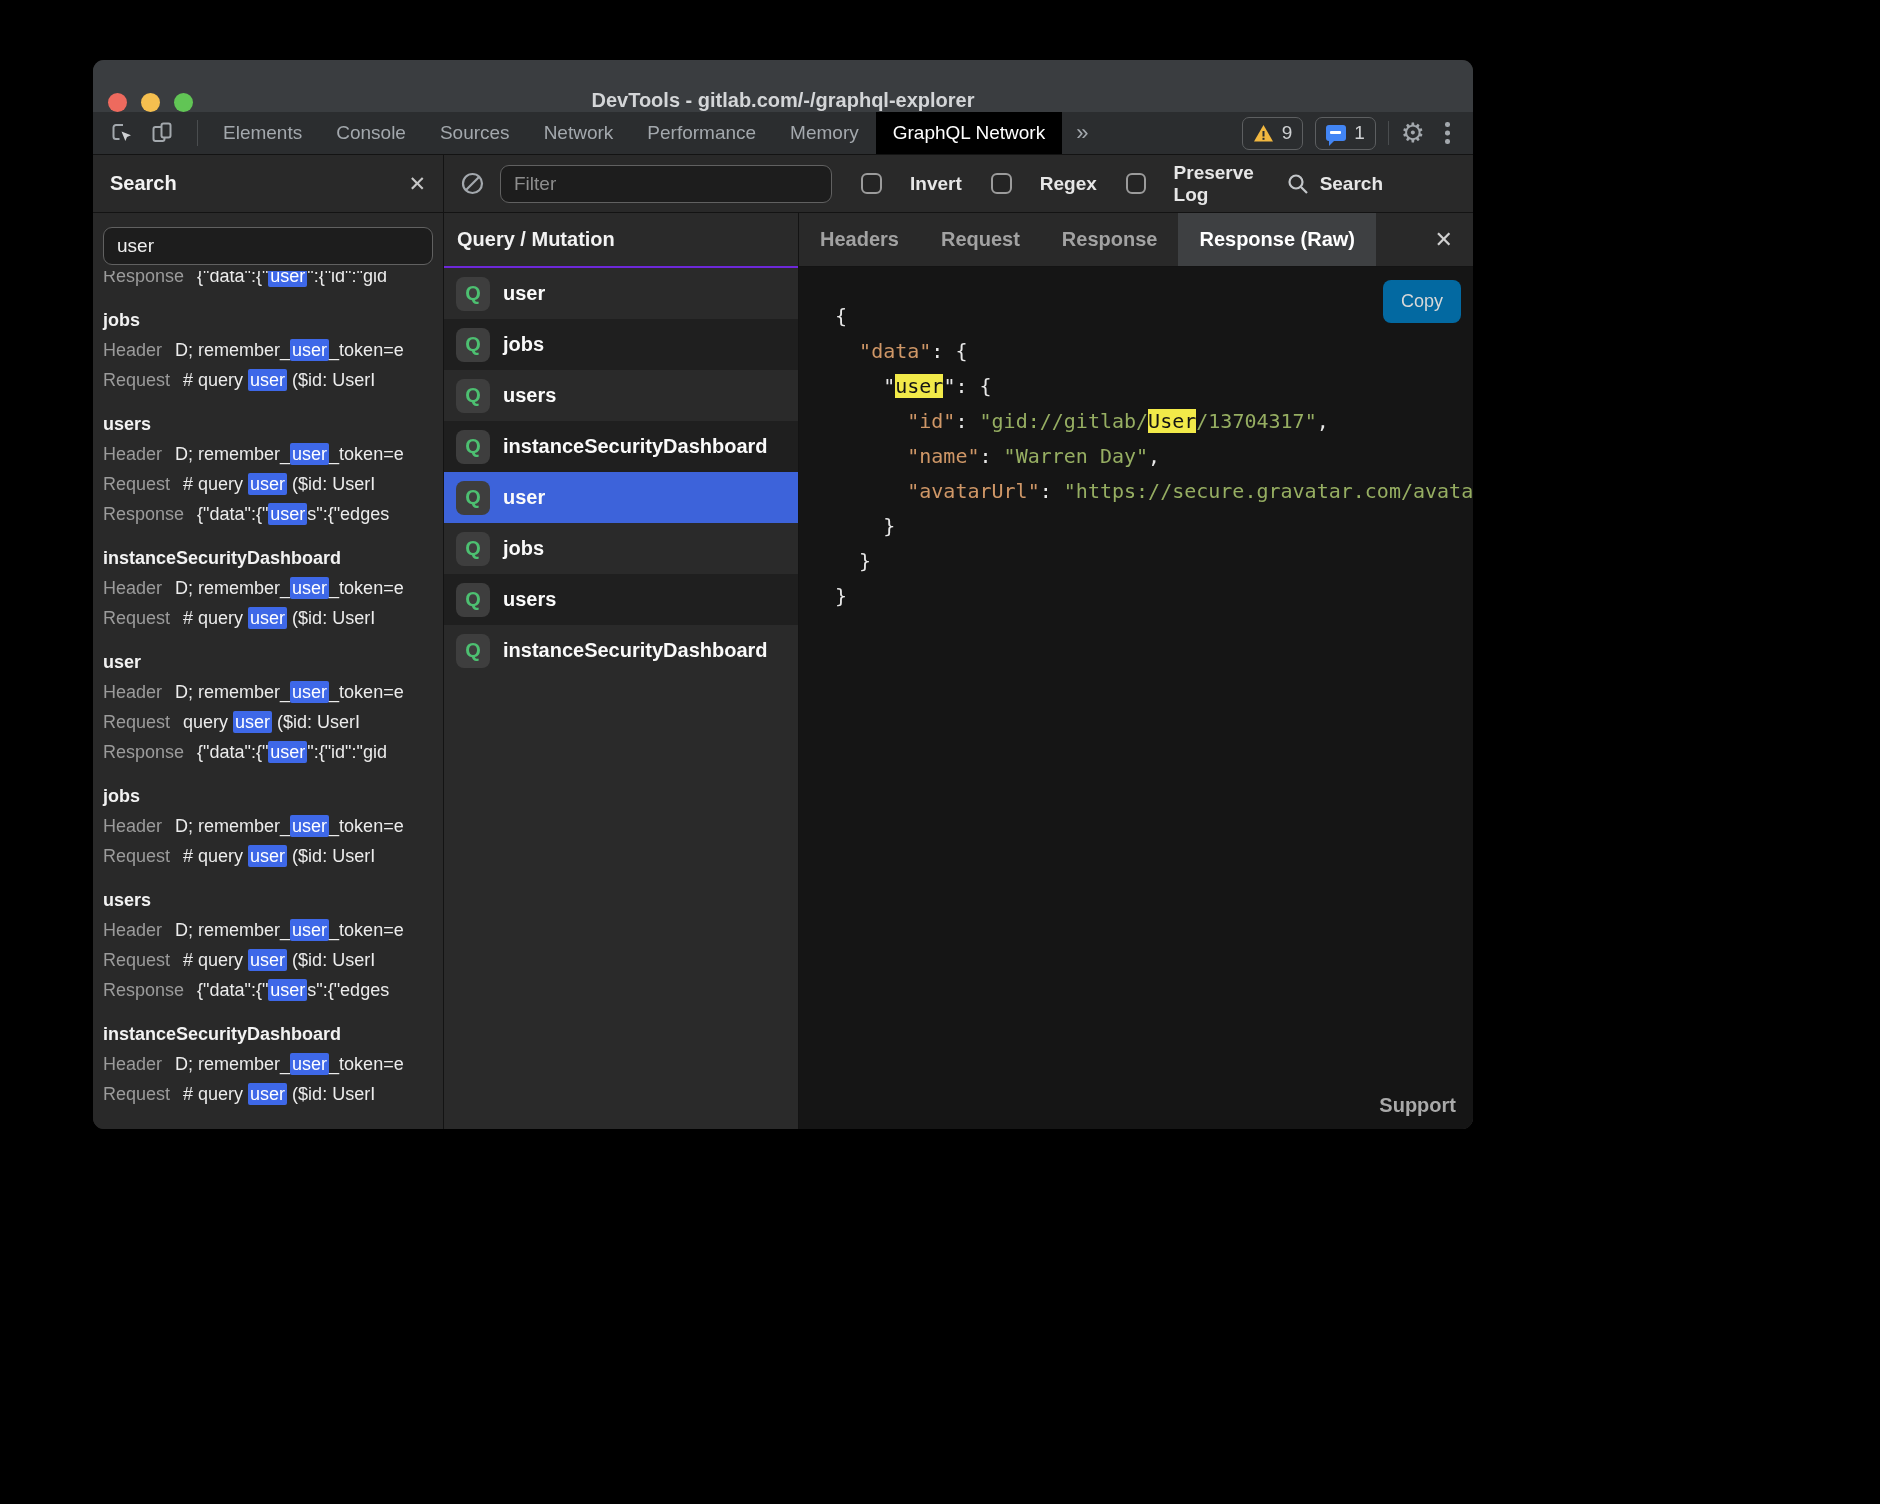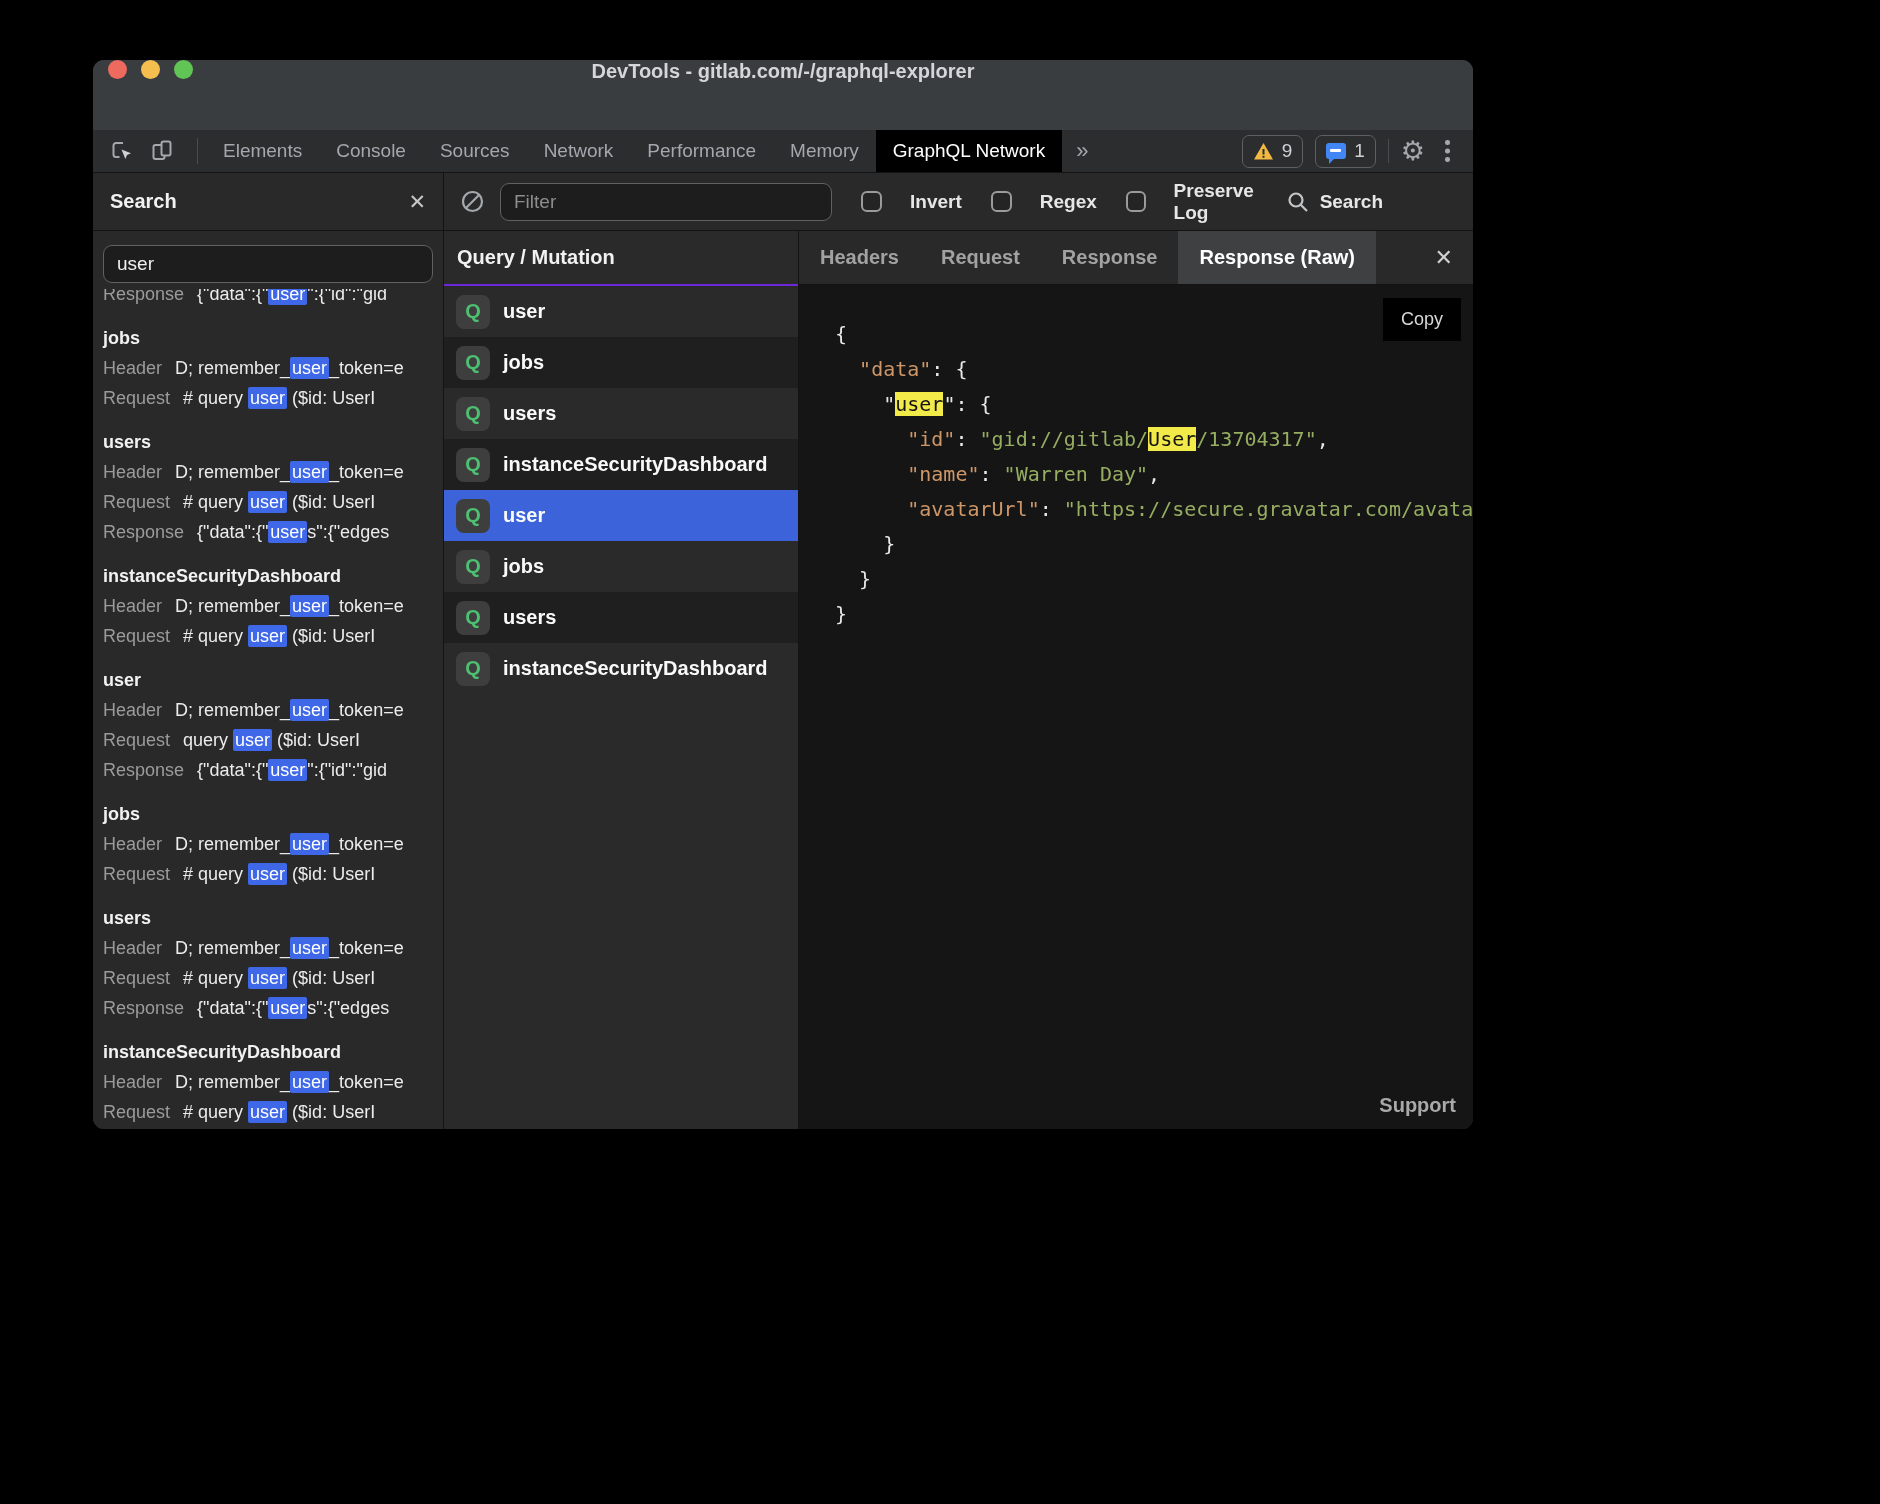--- a/index.html
+++ b/index.html
@@ -1,21 +1,21 @@
 <!DOCTYPE html>
 <html><head>
 <meta charset="utf-8">
 <style>
   html,body{margin:0;padding:0;background:#000;}
   body{width:1880px;height:1504px;position:relative;font-family:"Liberation Sans",sans-serif;-webkit-font-smoothing:antialiased;}
 
   .window{position:absolute;left:93px;top:60px;width:1380px;height:1069px;border-radius:11px;overflow:hidden;background:#292929;display:flex;flex-direction:column;}
 
   
-  .titlebar{height:70px;background:#3a3d40;flex:0 0 auto;display:flex;align-items:flex-start;position:relative;}
+  .titlebar{height:52px;background:#3a3d40;flex:0 0 auto;display:flex;align-items:flex-end;position:relative;}
   .traffic{display:flex;gap:14px;margin-left:15px;}
   .dot{width:19px;height:19px;border-radius:50%;}
   .dot.red{background:#ee6a5e;} .dot.yellow{background:#f5bf4f;} .dot.green{background:#61c555;}
   .win-title{position:absolute;left:0;right:0;text-align:center;color:#d4d6d8;font-size:20px;font-weight:bold;}
 
   
   .tabbar{height:42px;background:#2b2d2f;flex:0 0 auto;display:flex;align-items:stretch;border-bottom:1px solid #131313;}
   .tb-icons{display:flex;align-items:center;gap:14px;padding:0 14px 0 16px;}
   .tb-sep{width:1px;height:26px;background:#4a4d4f;align-self:center;margin:0 8px;}
   .tabs{display:flex;align-items:stretch;}
@@ -71,21 +71,21 @@
   .qrow.qsel{background:#3d63da;}
   .qbadge{width:34px;height:34px;border-radius:8px;background:#3e3e3e;color:#4dc071;font-size:20px;font-weight:bold;display:flex;align-items:center;justify-content:center;flex:0 0 auto;}
 
   
   .response-panel{flex:1;display:flex;flex-direction:column;background:#292929;min-width:0;}
   .rp-tabs{height:53px;flex:0 0 auto;display:flex;align-items:stretch;border-bottom:1px solid #131313;}
   .rtab{display:flex;align-items:center;padding:0 21px;color:#a2a2a2;font-size:20px;font-weight:bold;}
   .rtab.sel{background:#3e4042;color:#fff;}
   .rp-x{margin-left:auto;align-self:center;margin-right:20px;color:#d0d0d0;font-size:22px;line-height:1;}
   .rp-body{flex:1;background:#151515;position:relative;overflow:hidden;padding:32px 0 0 36px;}
-  .copy-btn{position:absolute;top:13px;right:12px;background:#000000;border:none;border-radius:0;color:#d8d8d8;font-size:18px;padding:11px 18px;font-family:"Liberation Sans",sans-serif;margin-left:19px;}
+  .copy-btn{position:absolute;top:13px;right:12px;background:#0369a1;border:none;border-radius:8px;color:#d8d8d8;font-size:18px;padding:11px 18px;font-family:"Liberation Sans",sans-serif;margin-left:19px;}
   .json{margin:0;font-family:"DejaVu Sans Mono",monospace;font-size:20px;line-height:35px;white-space:pre;color:#e8e8e8;}
   .jp{color:#e8e8e8;} .jk{color:#cf9767;} .js{color:#96ae62;}
   .jh{background:#f2ea49;color:#141414;}
   .support{position:absolute;right:17px;bottom:12px;color:#a9a9a9;font-size:20px;font-weight:bold;}
 
   svg{display:block;}
 </style>
 </head>
 <body>
 

